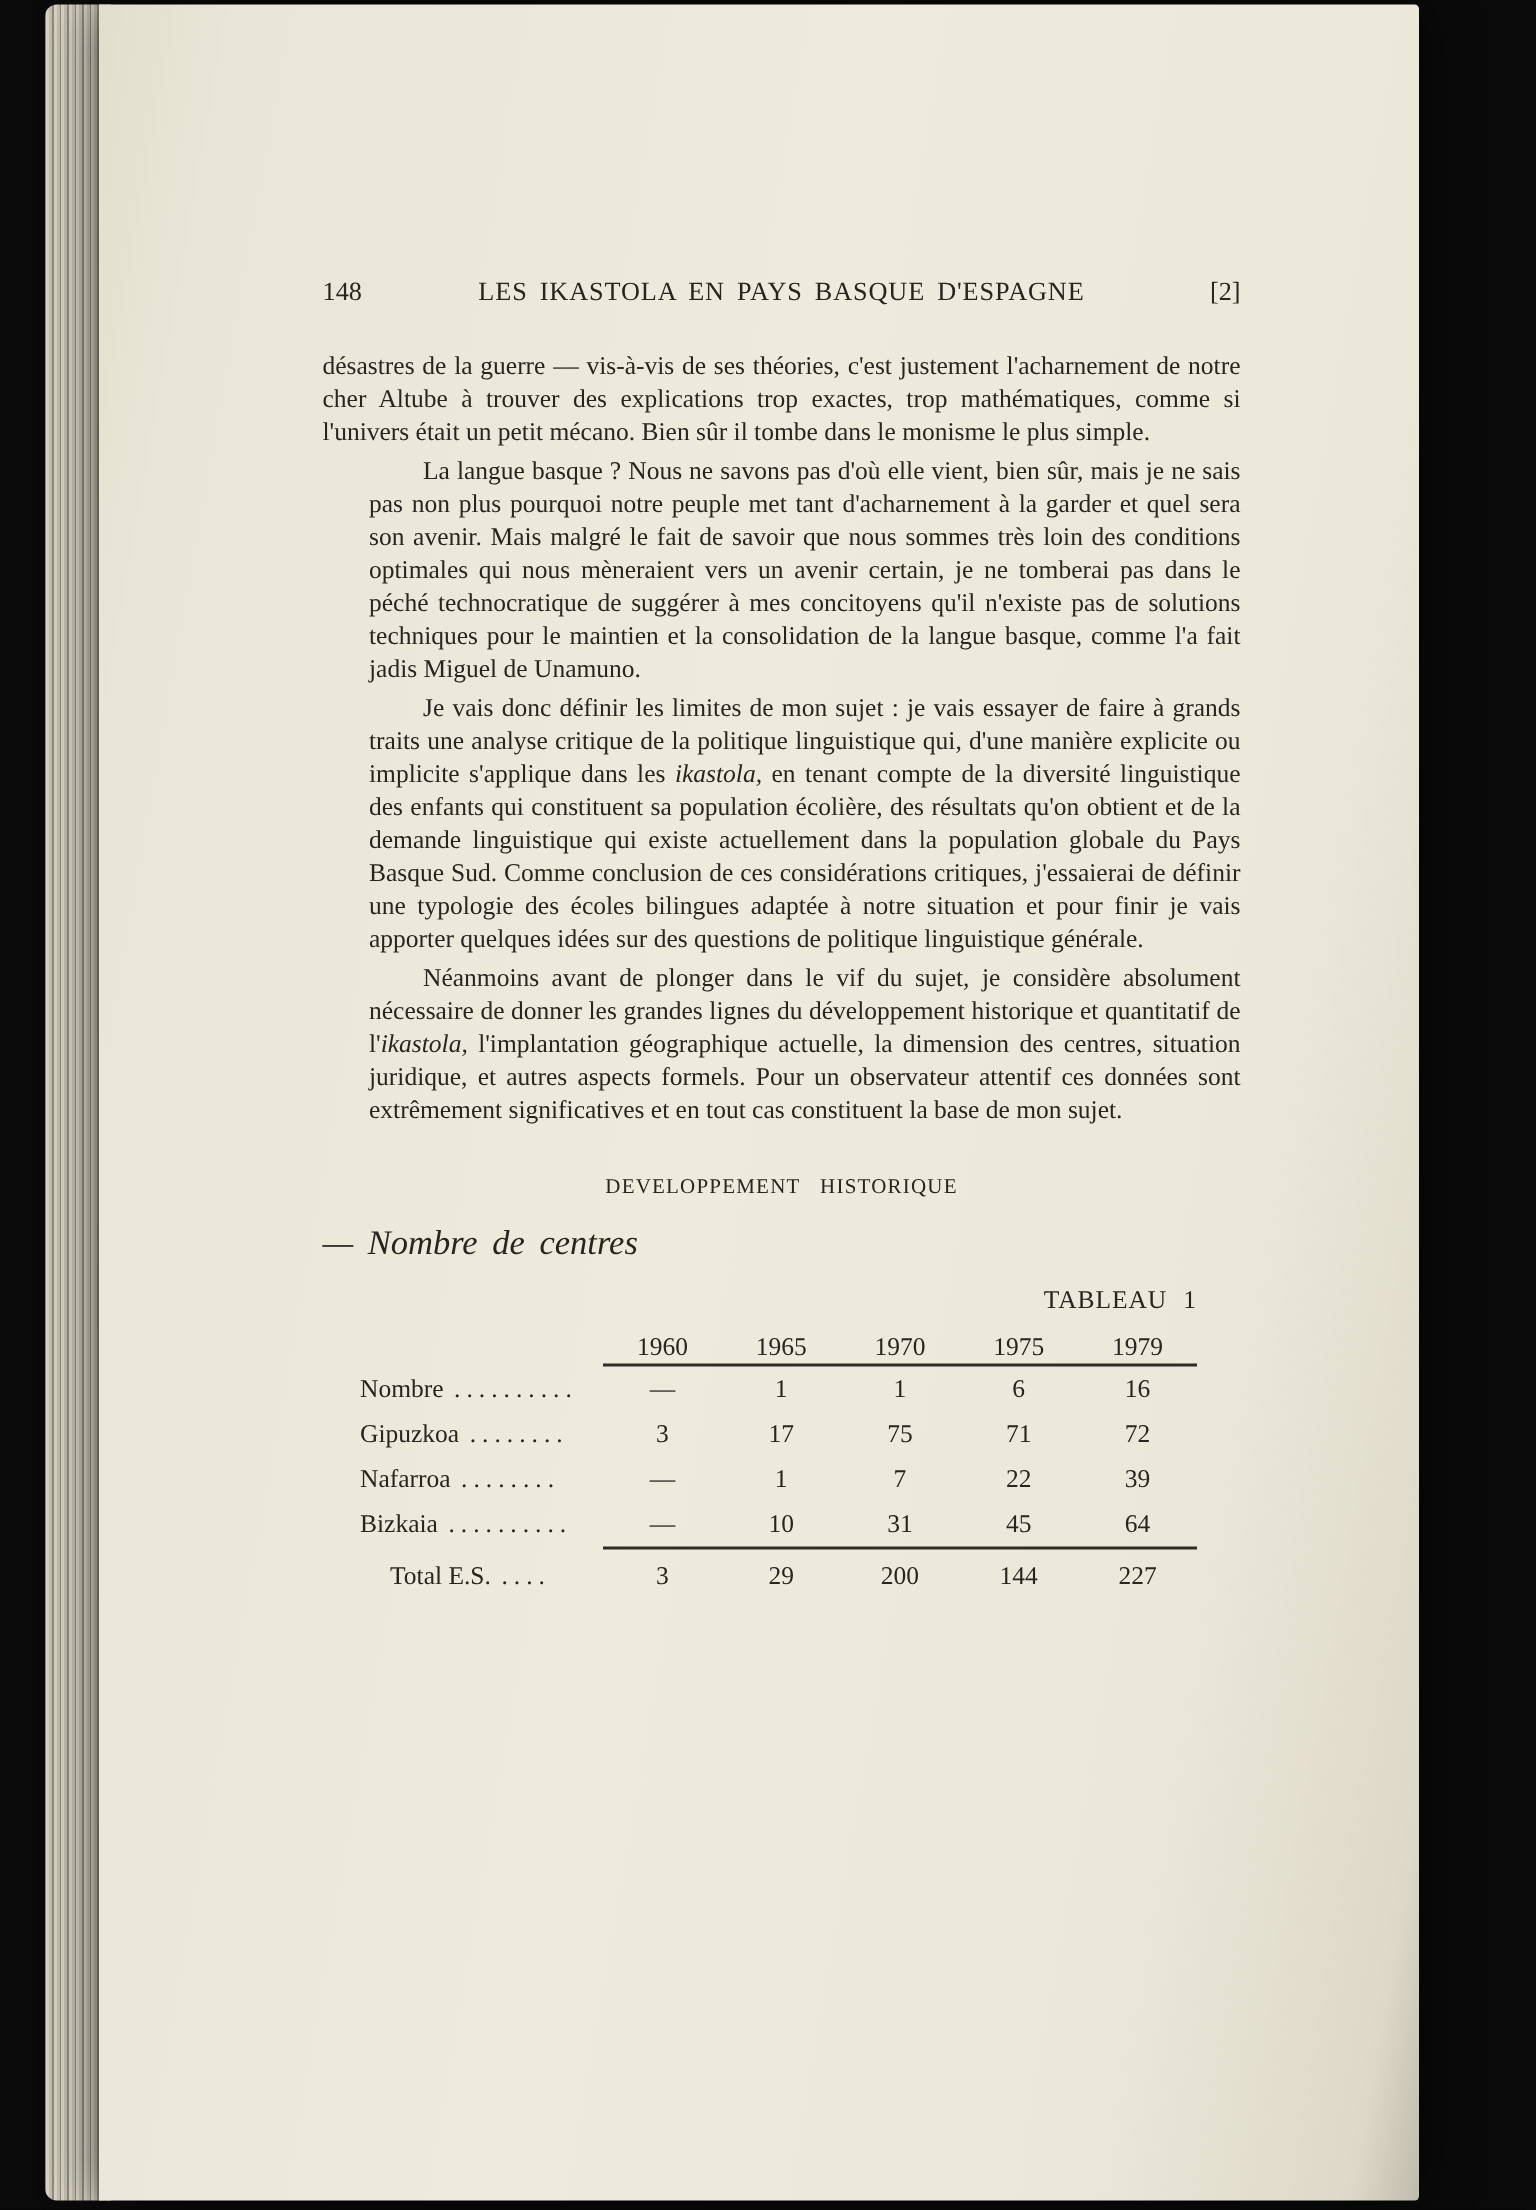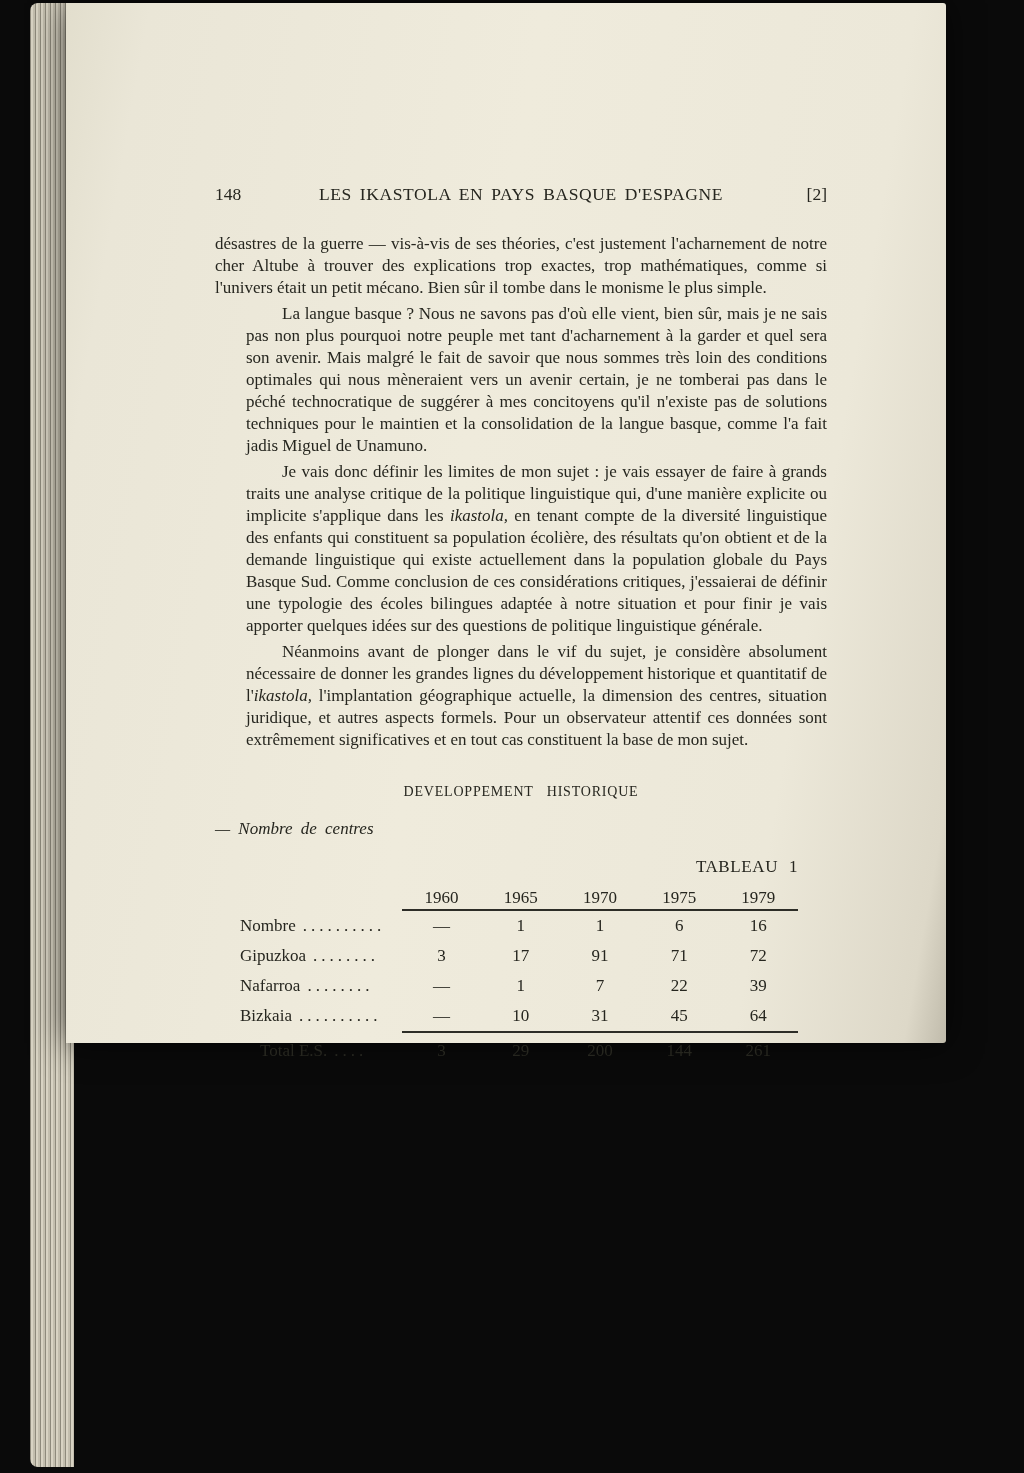--- a/index.html
+++ b/index.html
@@ -9,21 +9,21 @@
     background:#0a0a0a; overflow:hidden;
     font-family:"Liberation Serif", serif;
   }
   .stack-edges {
     position:absolute; left:30px; top:3px; width:44px; height:1464px;
     background:repeating-linear-gradient(to right,
       #8e8a7c 0 1px, #d8d3c3 1px 3px, #c3beae 3px 5px);
     border-radius:8px 0 0 8px;
   }
   .page {
-    position:absolute; left:66px; top:3px; width:880px; height:1040px;
+    position:absolute; left:66px; top:3px; width:880px; height:1464px;
     background:linear-gradient(100deg,
       #e2decd 0%, #eae6d7 8%, #efebdc 45%, #ece8d9 80%, #ddd8c8 96%, #c0bbab 100%);
     border-radius:0 3px 3px 0;
     box-shadow:0 0 35px rgba(0,0,0,0.65);
   }
   .sliver {
     position:absolute; left:948px; top:3px; width:40px; height:1464px;
     background:linear-gradient(to right, #d3ceбе, #d2cdbd 0%, #bdb8a8 55%, #97927f 88%, #6b6659 100%);
     border-radius:0 5px 5px 0;
   }
@@ -33,21 +33,21 @@
   }
   .pg-header { display:flex; align-items:baseline; margin-bottom:28px; font-size:17.5px; }
   .pg-header .num { width:70px; }
   .pg-header .title { flex:1; text-align:center; letter-spacing:0.6px; word-spacing:3px; }
   .pg-header .issue { width:70px; text-align:right; }
   .para { text-align:justify; hyphens:auto; }
   .para.indent { text-indent:36px;margin-left:31px; }
   .para + .para { margin-top:4px; }
   .it { font-style:italic; }
   .section-heading { margin-top:30px; font-size:14px; letter-spacing:0.8px; word-spacing:9px;text-align:center; }
-  .subheading { margin-top:15px; font-style:italic; font-size:17px; word-spacing:4px; }
+  .subheading { margin-top:15px; font-style:italic; font-size:23px; word-spacing:4px; }
   .table-caption { width:583px; text-align:right; margin-top:16px; font-size:17px; letter-spacing:0.6px; word-spacing:6px; }
   .centres-table { margin-top:4px; width:583px; }
   .trow { display:flex; align-items:center; height:30px; }
   .trow.thead { height:27px;align-items:flex-end; }
   .tlabel { width:187px; padding-left:25px; white-space:nowrap; overflow:hidden; }
   .tcell { width:79.2px; text-align:center; }
   .dots { letter-spacing:4px; margin-left:7px; }
   .trule { margin-left:187px; width:396px; border-top:2px solid #2d2d27; }
   .trow.total { height:36px;align-items:center; }
   .trow.total .tlabel { padding-left:45px; }
@@ -88,21 +88,21 @@
             <div class="tcell">—</div>
             <div class="tcell">1</div>
             <div class="tcell">1</div>
             <div class="tcell">6</div>
             <div class="tcell">16</div>
           </div>
           <div class="trow ">
             <div class="tlabel"><span>Gipuzkoa</span><span class="dots">........</span></div>
             <div class="tcell">3</div>
             <div class="tcell">17</div>
-            <div class="tcell">91</div>
+            <div class="tcell">75</div>
             <div class="tcell">71</div>
             <div class="tcell">72</div>
           </div>
           <div class="trow ">
             <div class="tlabel"><span>Nafarroa</span><span class="dots">........</span></div>
             <div class="tcell">—</div>
             <div class="tcell">1</div>
             <div class="tcell">7</div>
             <div class="tcell">22</div>
             <div class="tcell">39</div>
@@ -115,19 +115,19 @@
             <div class="tcell">45</div>
             <div class="tcell">64</div>
           </div>
           <div class="trule"></div>
           <div class="trow total">
             <div class="tlabel"><span>Total E.S.</span><span class="dots">....</span></div>
             <div class="tcell">3</div>
             <div class="tcell">29</div>
             <div class="tcell">200</div>
             <div class="tcell">144</div>
-            <div class="tcell">261</div>
+            <div class="tcell">227</div>
           </div>
         </div>
     </div>
   </div>
   <div class="sliver"></div>
 </div>
 
 </body></html>

